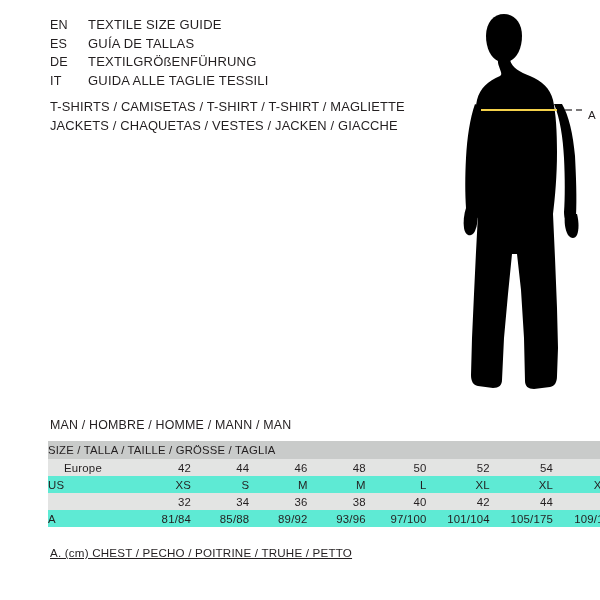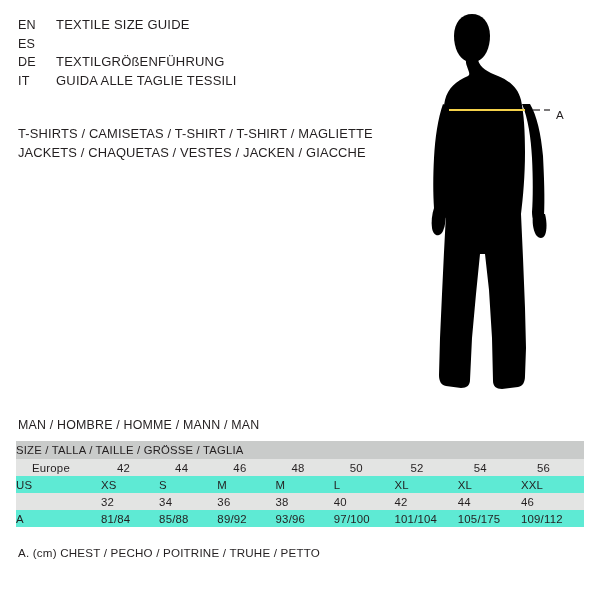--- a/index.html
+++ b/index.html
@@ -11,20 +11,21 @@
     height: 600px;
     background: #ffffff;
     font-family: "Liberation Sans", sans-serif;
     color: #231f20;
     overflow: hidden;
   }
   .page {
     position: relative;
     width: 536px;
     height: 600px;
+    margin-left: 32px;
   }
 
   
   .lang-block {
     position: absolute;
     left: 18px;
     top: 16px;
     width: 400px;
   }
   .lang-row {
@@ -41,21 +42,21 @@
     font-size: 12.6px;
   }
   .lang-text {
     font-size: 13px;
   }
 
   
   .garment-block {
     position: absolute;
     left: 18px;
-    top: 124px;
+    top: 97px;
     width: 420px;
   }
   .garment-line {
     font-size: 12.9px;
     line-height: 19px;
     letter-spacing: 0.15px;
     white-space: nowrap;
   }
 
   
@@ -103,21 +104,21 @@
     vertical-align: middle;
     letter-spacing: 0.2px;
   }
   td.label-cell {
     width: 88px;
     padding-left: 4px;
     text-align: left;
   }
   td.val-cell {
     width: 60px;
-    text-align: left;
+    text-align: right;
   }
   tr.row-header td {
     background: #c9cbca;
     font-size: 11.3px;
     height: 18px;
   }
   tr.row-shade td {
     background: #e3e4e3;
     padding-left: 16px;
   }
@@ -128,34 +129,36 @@
     background: #e3e4e3;
   }
 
   .footnote {
     position: absolute;
     left: 18px;
     top: 546px;
     font-size: 11.6px;
     letter-spacing: 0.2px;
     white-space: nowrap;
+    text-decoration: underline;
   }
 </style>
 </head>
 <body>
 
 <div class="page">
 
   <div class="lang-block">
     <div class="lang-row">
       <span class="lang-code">EN</span>
       <span class="lang-text">TEXTILE SIZE GUIDE</span>
     </div>
     <div class="lang-row">
       <span class="lang-code">ES</span>
+      <span class="lang-text">GUÍA DE TALLAS</span>
     </div>
     <div class="lang-row">
       <span class="lang-code">DE</span>
       <span class="lang-text">TEXTILGRÖßENFÜHRUNG</span>
     </div>
     <div class="lang-row">
       <span class="lang-code">IT</span>
       <span class="lang-text">GUIDA ALLE TAGLIE TESSILI</span>
     </div>
   </div>

